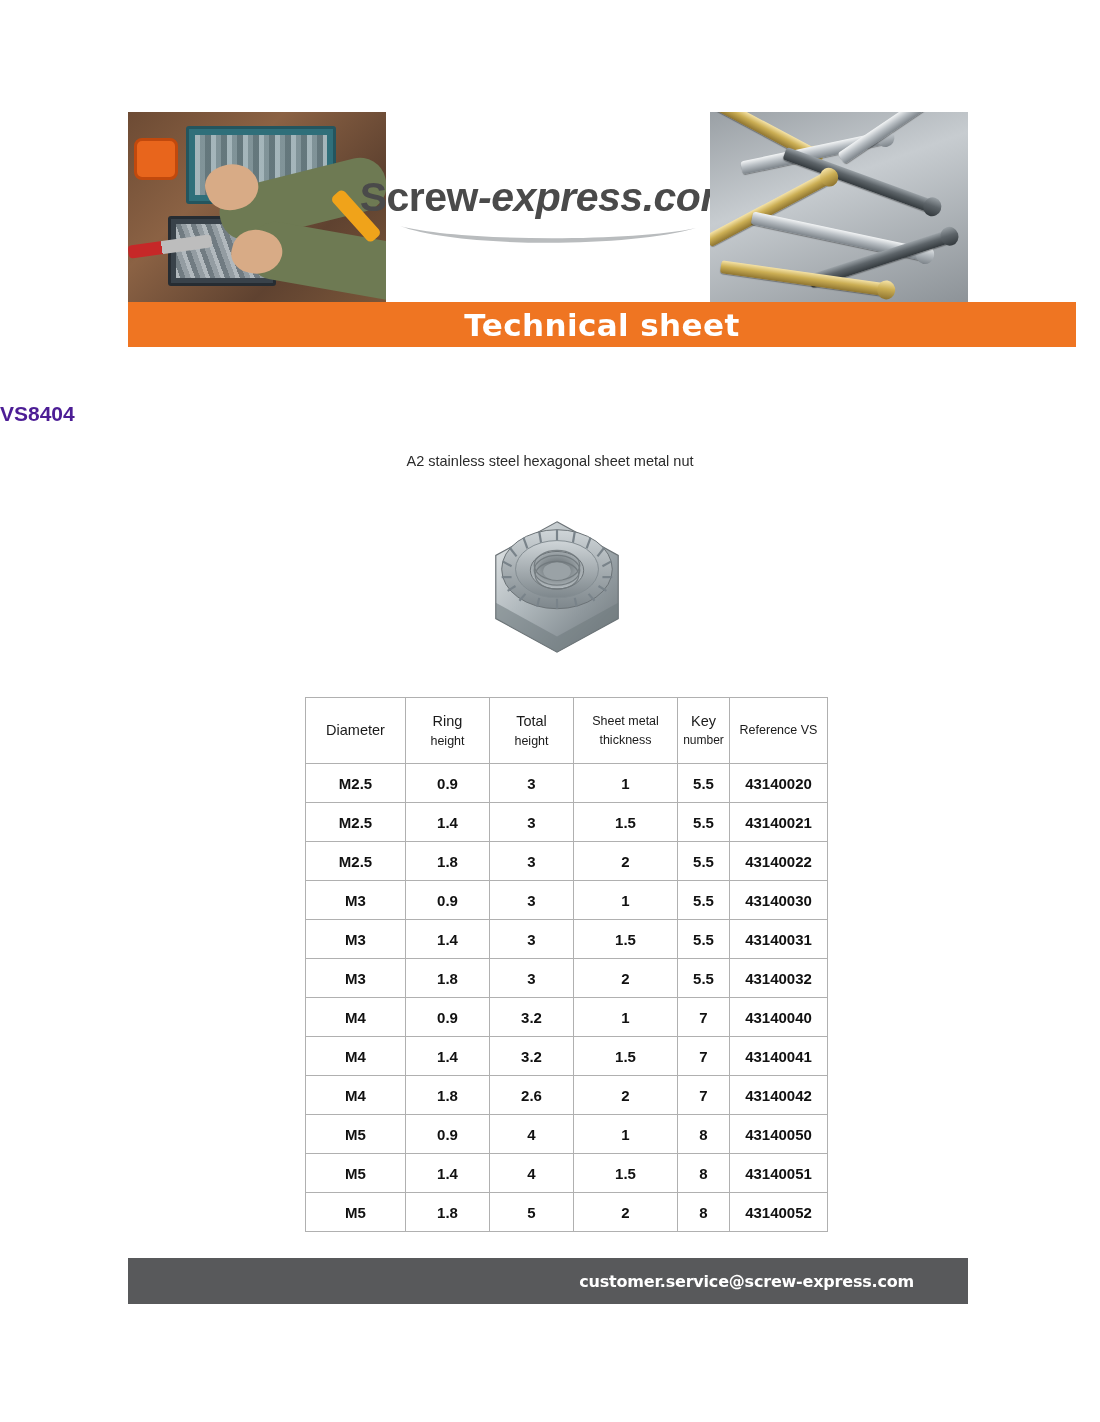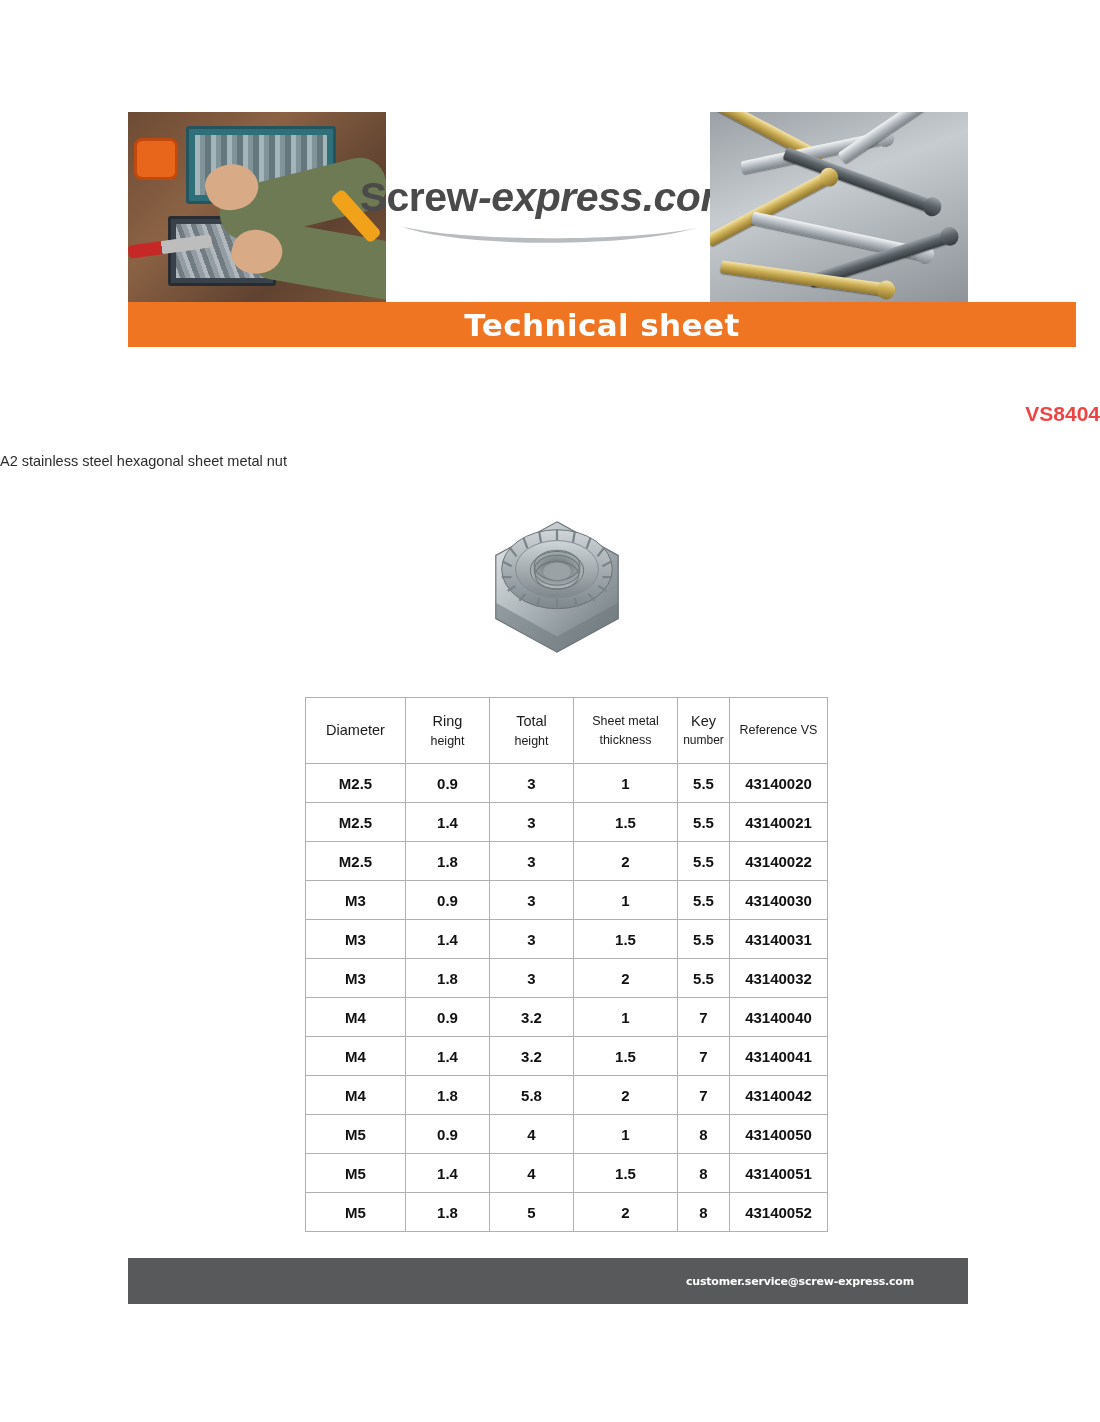--- a/index.html
+++ b/index.html
@@ -196,29 +196,30 @@
     font-weight: bold;
     letter-spacing: .4px;
     font-family: "DejaVu Sans", sans-serif;
   }
 
   
   .product-code {
     position: absolute;
     left: 0; right: 0;
     top: 402px;
-    text-align: right;
+    text-align: left;
     font-size: 21px;
     font-weight: bold;
-    color: #ef4444;
+    color: #4c1d95;
   }
   .product-desc {
     position: absolute;
     left: 0; right: 0;
     top: 453px;
+    text-align: center;
     font-size: 14.5px;
     color: #2b2b2b;
   }
 
   
   .product-img {
     position: absolute;
     left: 478px;
     top: 508px;
     width: 158px;
@@ -274,21 +275,21 @@
     width: 840px;
     height: 46px;
     background: #58595b;
     display: flex;
     align-items: center;
     justify-content: flex-end;
     padding-right: 54px;
   }
   .footer-text {
     color: #ffffff;
-    font-size: 11px;
+    font-size: 16px;
     font-weight: bold;
     font-family: "DejaVu Sans", sans-serif;
     letter-spacing: -.2px;
   }
 </style>
 </head>
 <body>
 
 <div class="banner">
 
@@ -484,21 +485,21 @@
           <td>M4</td>
           <td>1.4</td>
           <td>3.2</td>
           <td>1.5</td>
           <td>7</td>
           <td>43140041</td>
         </tr>
         <tr>
           <td>M4</td>
           <td>1.8</td>
-          <td>5.8</td>
+          <td>2.6</td>
           <td>2</td>
           <td>7</td>
           <td>43140042</td>
         </tr>
         <tr>
           <td>M5</td>
           <td>0.9</td>
           <td>4</td>
           <td>1</td>
           <td>8</td>

